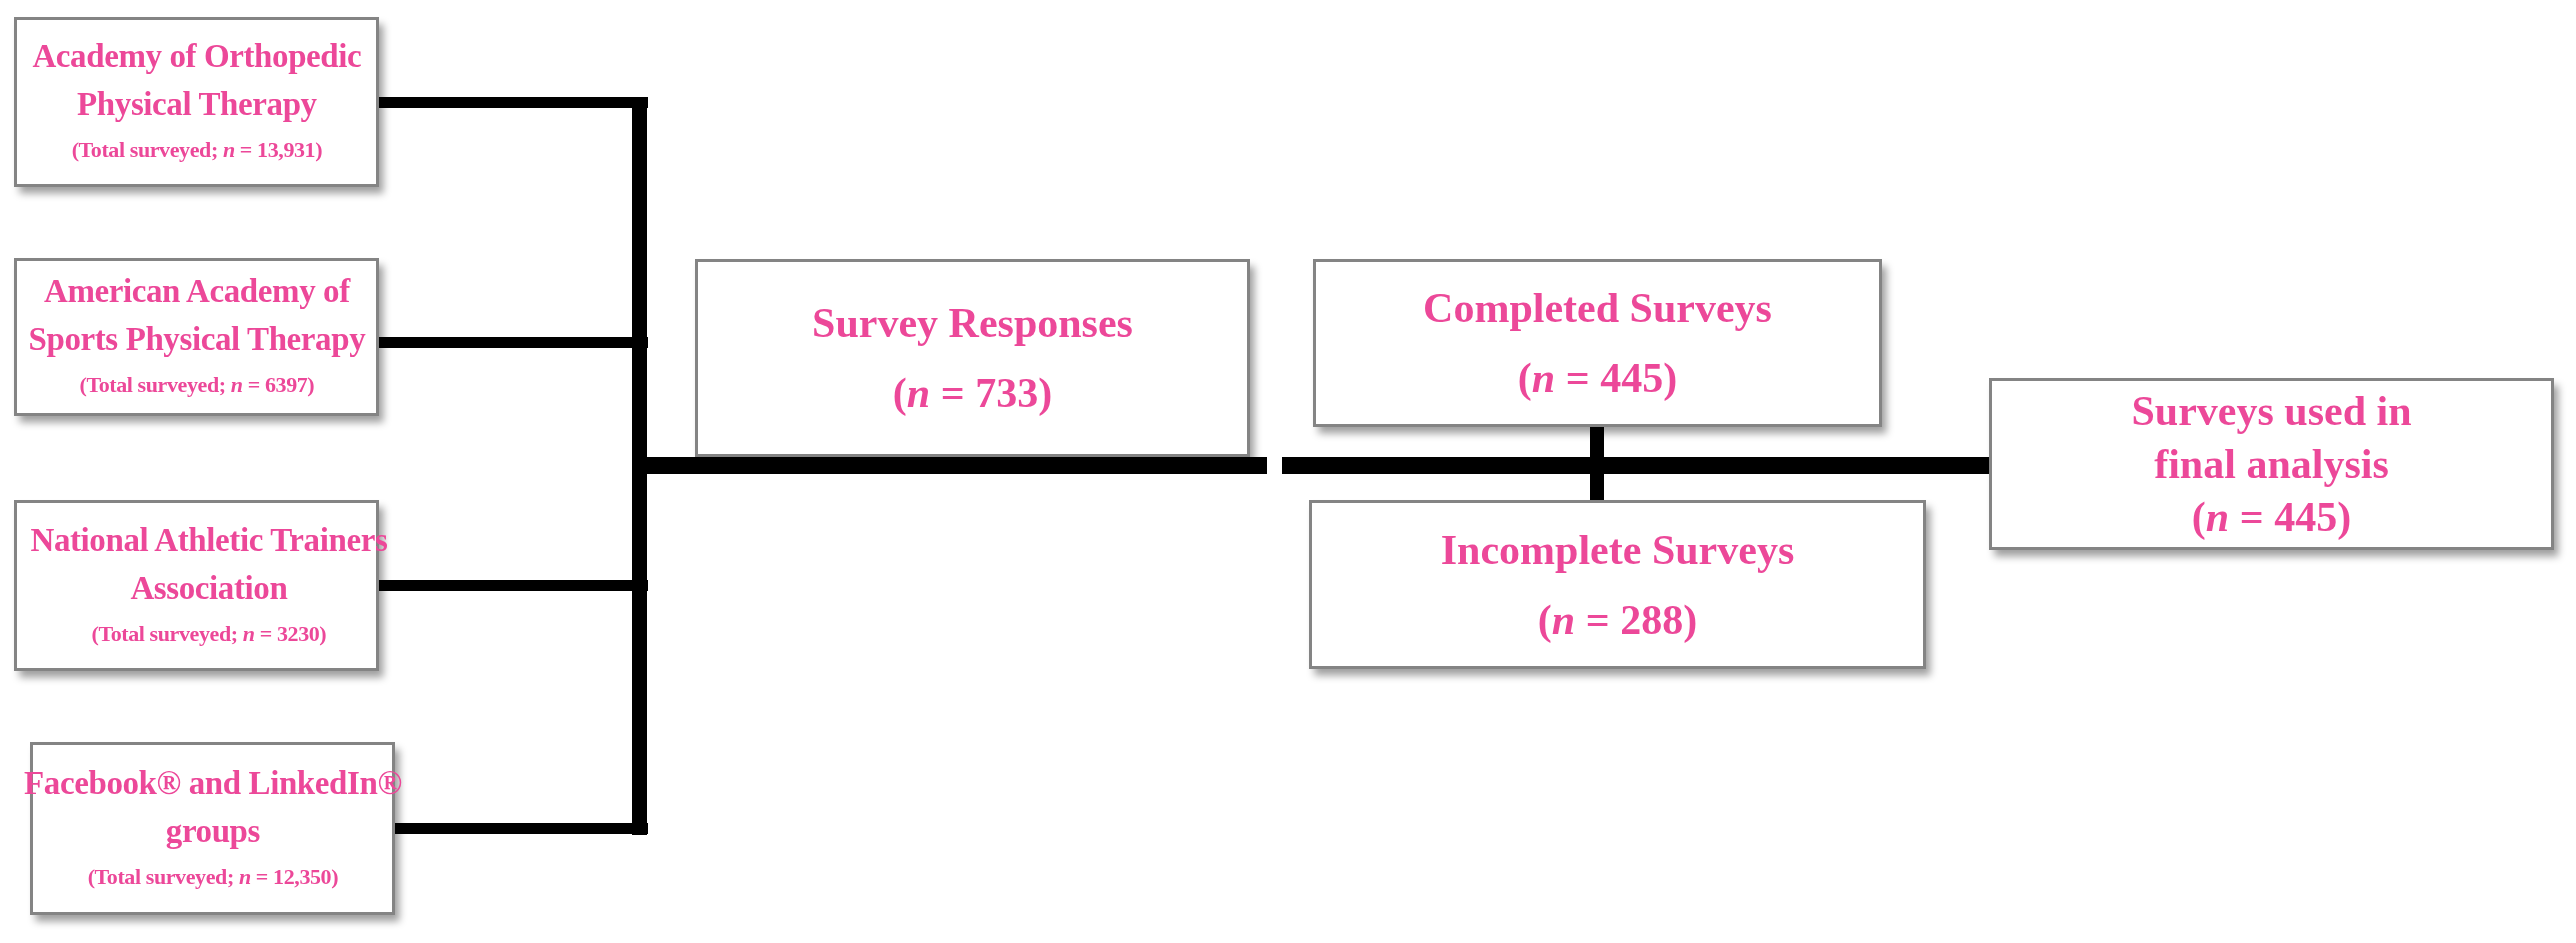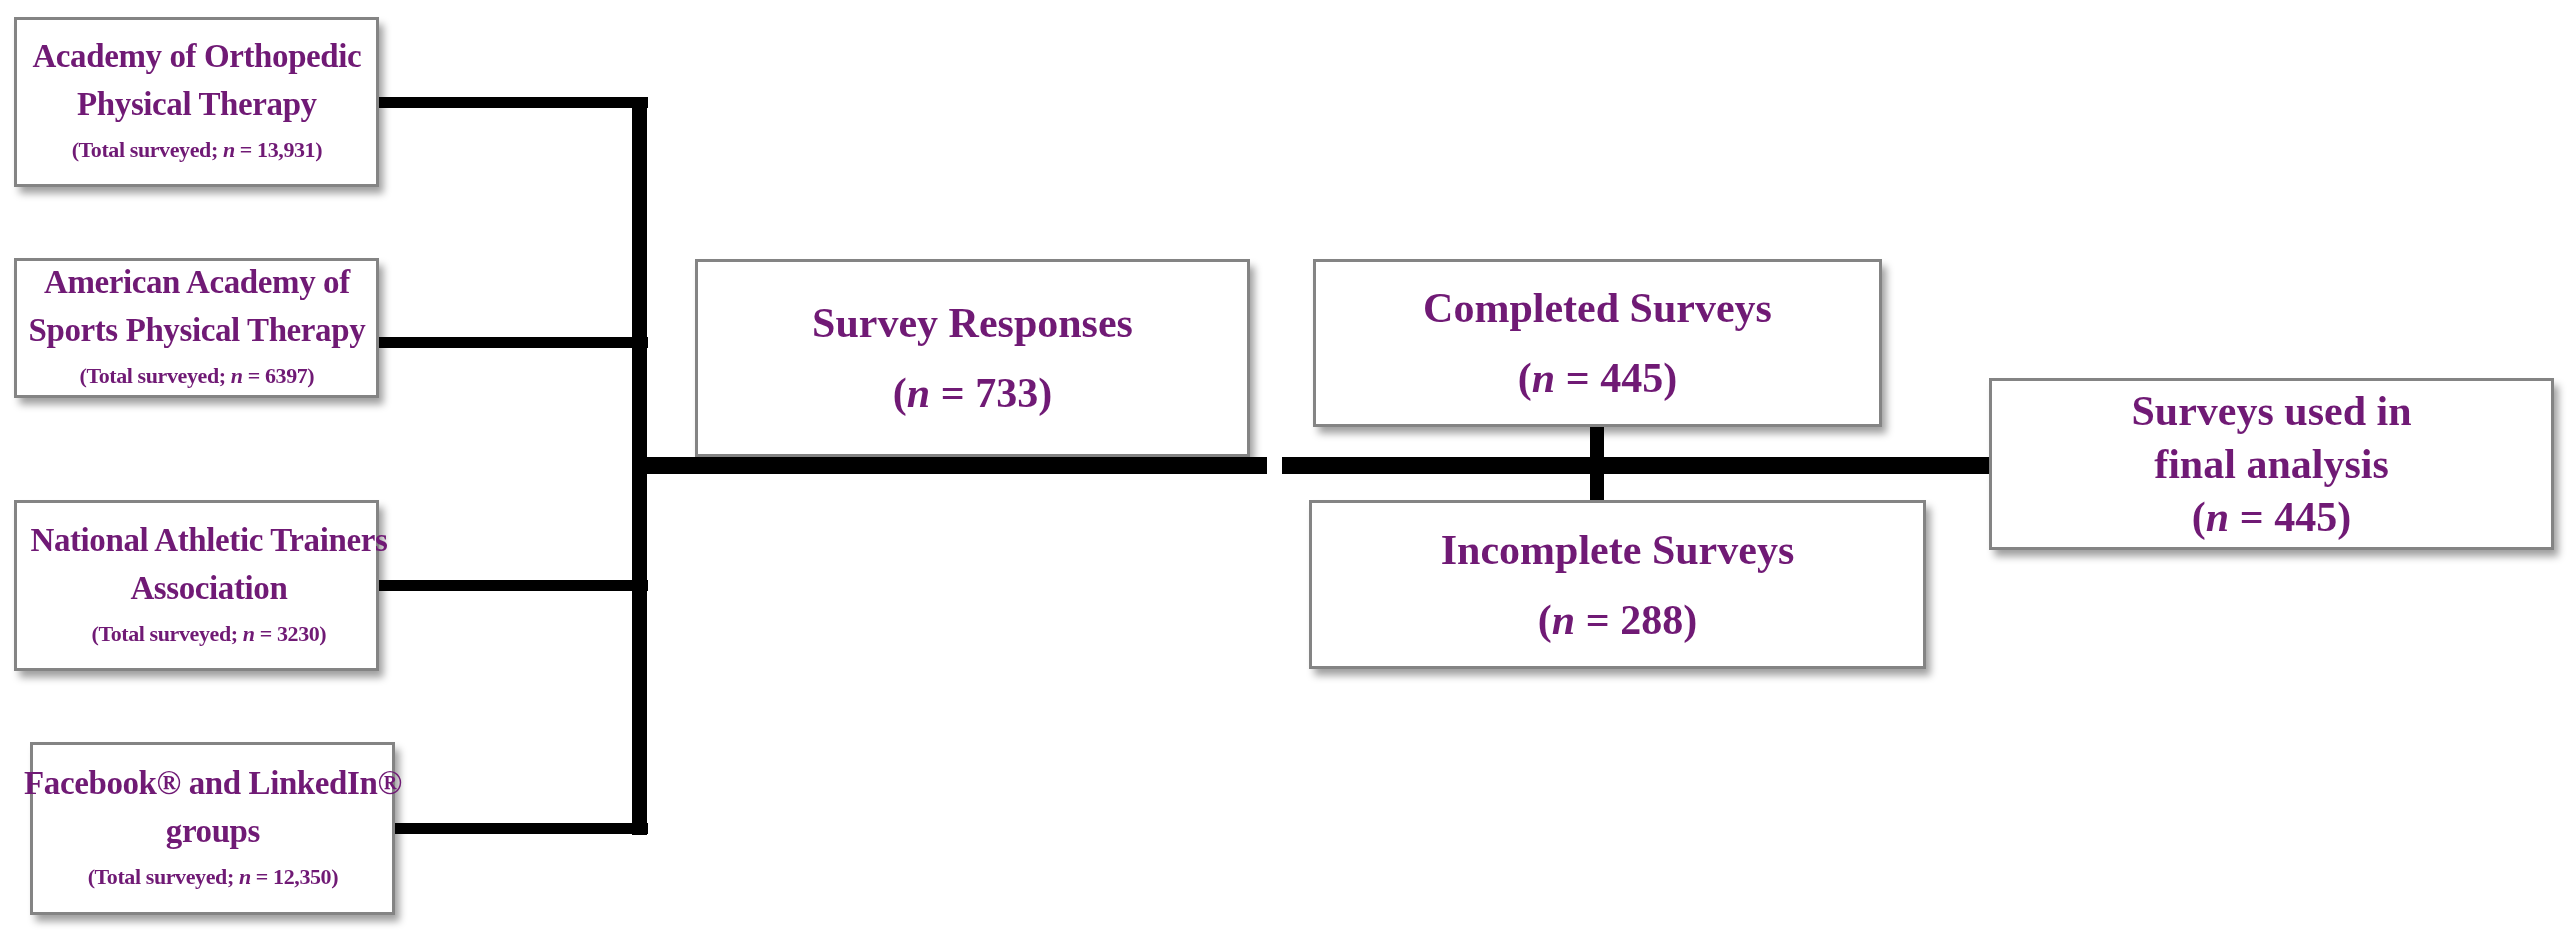--- a/index.html
+++ b/index.html
@@ -8,21 +8,21 @@
     background: #ffffff;
   }
   #canvas {
     position: relative;
     width: 2576px;
     height: 943px;
     background: #ffffff;
     overflow: hidden;
     font-family: "Liberation Serif", serif;
     font-weight: bold;
-    color: #701a75;
+    color: #ec4899;
   }
   .connector {
     position: absolute;
     background: #000000;
   }
   .node {
     position: absolute;
     box-sizing: border-box;
     background: #ffffff;
     border: 3px solid #848484;
@@ -69,21 +69,21 @@
   <div class="connector" style="left:1282px;top:457px;width:707px;height:16.6px;"></div>
   <div class="connector" style="left:966px;top:428px;width:12px;height:46px;"></div>
   <div class="connector" style="left:1590px;top:425px;width:13.6px;height:77px;"></div>
 
   <div class="node src" style="left:14.4px;top:17.4px;width:365px;height:170px;">
     <div>Academy of Orthopedic</div>
     <div>Physical Therapy</div>
     <div class="count"><span>(Total surveyed; </span><span class="nvar">n</span><span> = 13,931)</span></div>
   </div>
 
-  <div class="node src" style="left:14.4px;top:258px;width:365px;height:140px;align-items:center;">
+  <div class="node src" style="left:14.4px;top:258px;width:365px;height:158px;align-items:center;">
     <div>American Academy of</div>
     <div>Sports Physical Therapy</div>
     <div class="count"><span>(Total surveyed; </span><span class="nvar">n</span><span> = 6397)</span></div>
   </div>
 
   <div class="node src" style="left:14.4px;top:500px;width:365px;height:171px;padding-left:24px;">
     <div>National Athletic Trainers</div>
     <div>Association</div>
     <div class="count"><span>(Total surveyed; </span><span class="nvar">n</span><span> = 3230)</span></div>
   </div>

